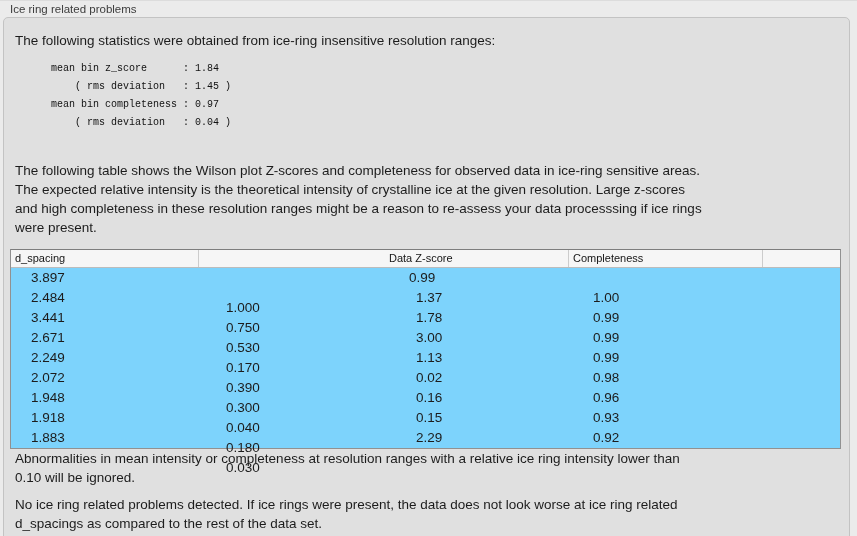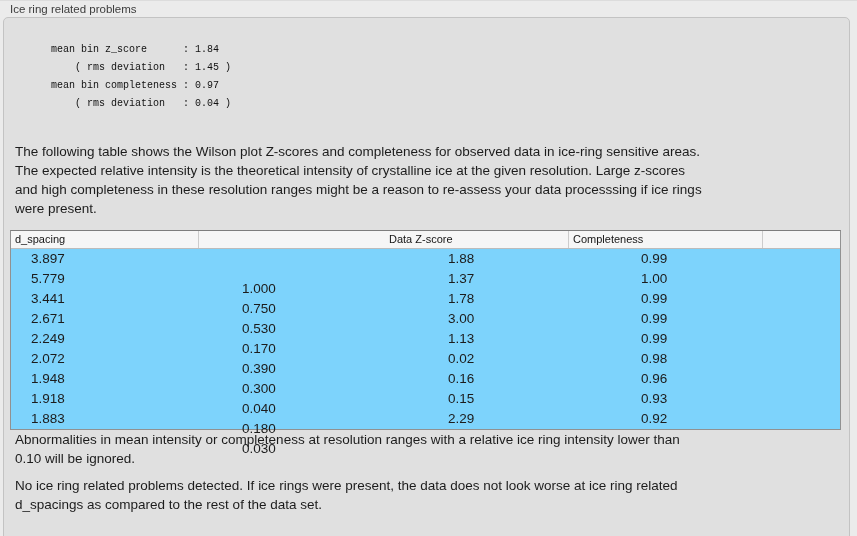--- a/index.html
+++ b/index.html
@@ -64,21 +64,21 @@
   .th {
     box-sizing: border-box;
     font-size: 11px;
     line-height: 17px;
     padding-left: 4px;
     color: #151515;
     border-right: 1px solid #cccccc;
     overflow: hidden;
     white-space: nowrap;
   }
-  .tr { display: flex; height: 20px; gap: 16px; }
+  .tr { display: flex; height: 20px; }
   .td {
     box-sizing: border-box;
     font-size: 13.5px;
     line-height: 20px;
     white-space: nowrap;
   }
   .c1 { width: 188px; }
   .c2 { width: 186px; margin-top: 30px; }
   .c3 { width: 184px; }
   .c4 { width: 194px; }
@@ -92,20 +92,21 @@
 </style>
 </head>
 <body>
 
 <div class="screen">
 
   <div class="group-label">Ice ring related problems</div>
 
   <div class="group-box">
 
+    <p class="body-text">The following statistics were obtained from ice-ring insensitive resolution ranges:</p>
 
     <pre class="mono-block">mean bin z_score      : 1.84
     ( rms deviation   : 1.45 )
 mean bin completeness : 0.97
     ( rms deviation   : 0.04 )</pre>
 
     <p class="body-text para-table-desc">The following table shows the Wilson plot Z-scores and completeness for observed data in ice-ring sensitive areas.
 The expected relative intensity is the theoretical intensity of crystalline ice at the given resolution. Large z-scores
 and high completeness in these resolution ranges might be a reason to re-assess your data processsing if ice rings
 were present.</p>
@@ -115,25 +116,24 @@
         <div class="th c1">d_spacing</div>
         <div class="th c2">Expected rel. I</div>
         <div class="th c3">Data Z-score</div>
         <div class="th c4">Completeness</div>
         <div class="th c5"></div>
       </div>
       <div class="tbody">
         <div class="tr">
           <div class="td c1">3.897</div>
           <div class="td c2">1.000</div>
-          <div class="td c3">1.88</div>
           <div class="td c4">0.99</div>
         </div>
         <div class="tr">
-          <div class="td c1">5.779</div>
+          <div class="td c1">2.484</div>
           <div class="td c2">0.750</div>
           <div class="td c3">1.37</div>
           <div class="td c4">1.00</div>
         </div>
         <div class="tr">
           <div class="td c1">3.441</div>
           <div class="td c2">0.530</div>
           <div class="td c3">1.78</div>
           <div class="td c4">0.99</div>
         </div>

